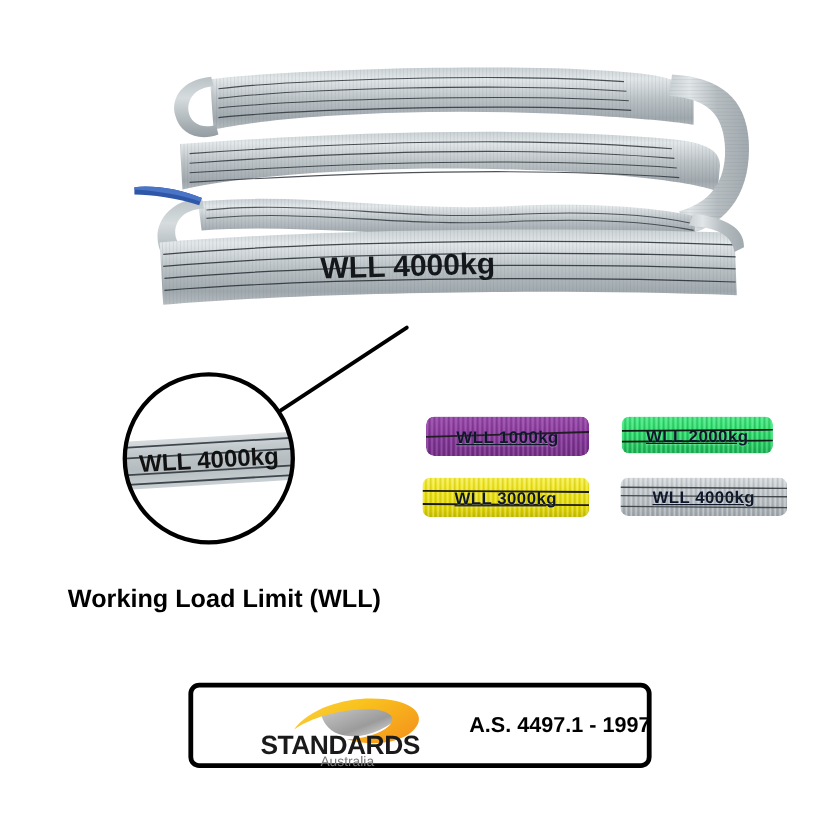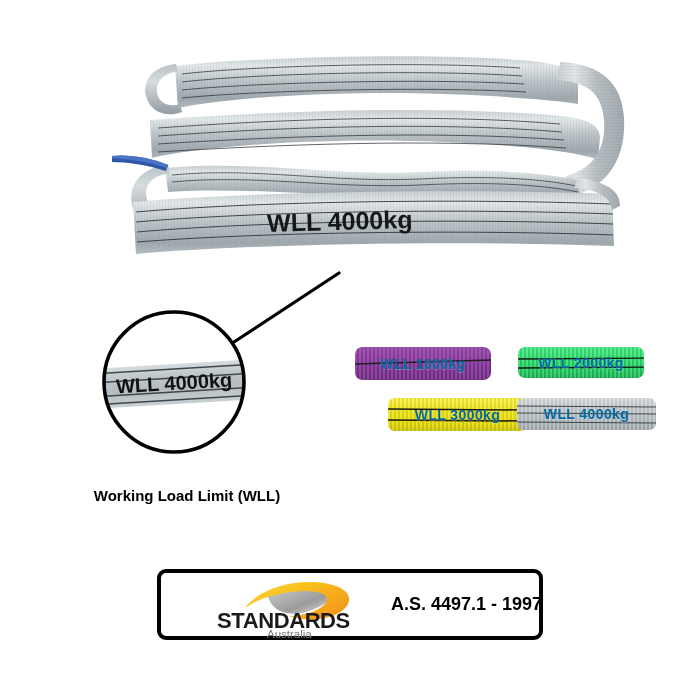--- a/index.html
+++ b/index.html
@@ -64,36 +64,37 @@
   }
   .swatch .label {
     position: absolute;
     inset: 0;
     display: flex;
     align-items: center;
     justify-content: center;
     font-weight: bold;
     font-size: 14px;
     letter-spacing: 0.4px;
-    color: #0369a1;
+    color: #0f172a;
     text-shadow: 0 1px 0 rgba(255,255,255,0.25);
     white-space: nowrap;
+    text-decoration: underline;
   }
 
   #swatch-1000 { left: 355px; top: 347px; width: 136px; height: 33px; }
   #swatch-2000 { left: 518px; top: 347px; width: 126px; height: 31px; }
-  #swatch-3000 { left: 352px; top: 398px; width: 139px; height: 33px; margin-left: 36px; }
+  #swatch-3000 { left: 352px; top: 398px; width: 139px; height: 33px; }
   #swatch-4000 { left: 517px; top: 398px; width: 139px; height: 32px; }
 
   
   .caption {
     position: absolute;
     text-align: center;
     font-weight: bold;
-    font-size: 15px;
+    font-size: 21px;
     line-height: 1.35;
     color: #000;
   }
   #caption-left  { left: 22px;  top: 486px; width: 330px; }
   #caption-right { left: 358px; top: 486px; width: 330px; }
   .caption .ln { display: block; white-space: nowrap; }
 
   
   #standards-box {
     position: absolute;

